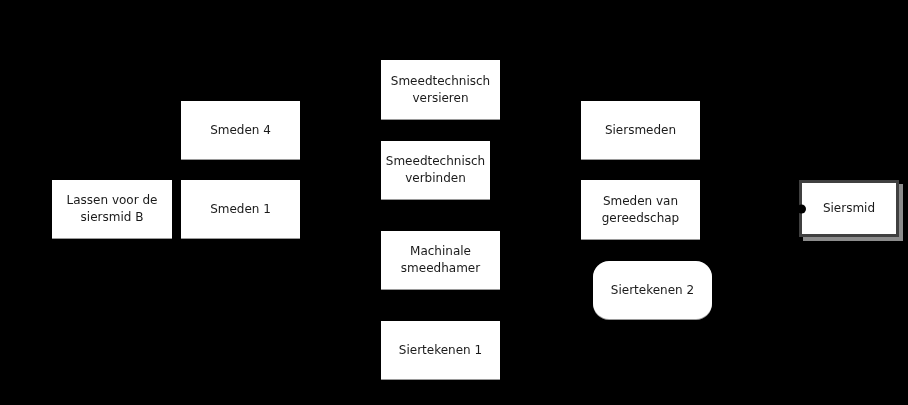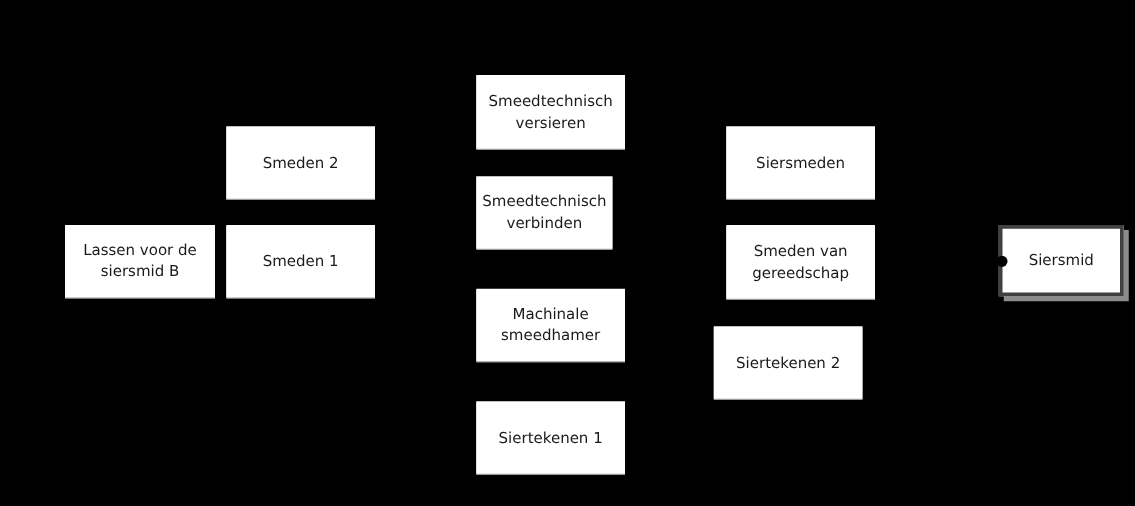--- a/index.html
+++ b/index.html
@@ -36,21 +36,21 @@
   .n-lassen-b  { left: 52px;  top: 180px; width: 120px; height: 58px; }
   .n-smeden-1  { left: 181px; top: 180px; width: 119px; height: 58px; }
   
   .n-smeedtechnisch-versieren { left: 381px; top: 60px;  width: 119px; height: 59px; }
   .n-smeedtechnisch-verbinden { left: 381px; top: 141px; width: 109px; height: 58px; }
   .n-machinale-smeedhamer     { left: 381px; top: 221px; width: 119px; height: 58px; margin-top: 10px; }
   .n-siertekenen-1            { left: 381px; top: 321px; width: 119px; height: 58px; }
   
   .n-siersmeden               { left: 581px; top: 101px; width: 119px; height: 58px; }
   .n-smeden-van-gereedschap   { left: 581px; top: 180px; width: 119px; height: 59px; }
-  .n-siertekenen-2            { left: 571px; top: 261px; width: 119px; height: 58px; }
+  .n-siertekenen-2            { left: 593px; top: 261px; width: 119px; height: 58px; border-radius: 16px; }
   
   .n-siersmid {
     left: 799px; top: 180px; width: 100px; height: 57px;
     border: 3px solid #404040;
     box-shadow: 4px 4px 0 #8c8c8c;
   }
   .edge-dot {
     position: absolute;
     left: -5px;
     top: 50%;
@@ -60,21 +60,21 @@
     border-radius: 50%;
     background: #000000;
   }
 </style>
 </head>
 <body>
 
 <div class="stage">
 
 
-  <div class="node n-smeden-2">Smeden 2</div>
+  <div class="node n-smeden-2">Smeden 4</div>
 
   <div class="node n-lassen-b">Lassen voor de siersmid B</div>
 
   <div class="node n-smeden-1">Smeden 1</div>
 
   <div class="node n-smeedtechnisch-versieren">Smeedtechnisch versieren</div>
 
   <div class="node n-smeedtechnisch-verbinden">Smeedtechnisch verbinden</div>
 
   <div class="node n-machinale-smeedhamer">Machinale smeedhamer</div>

